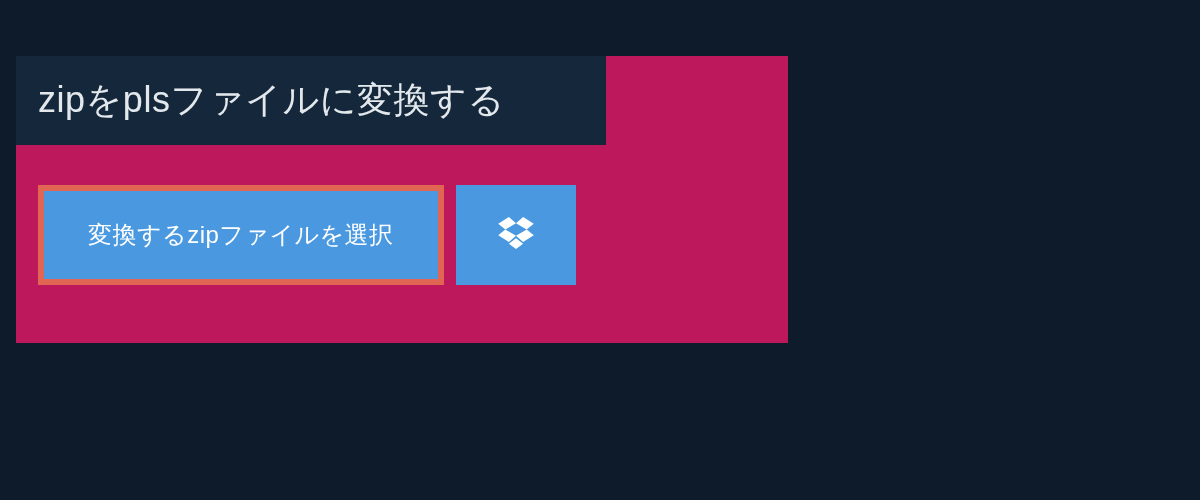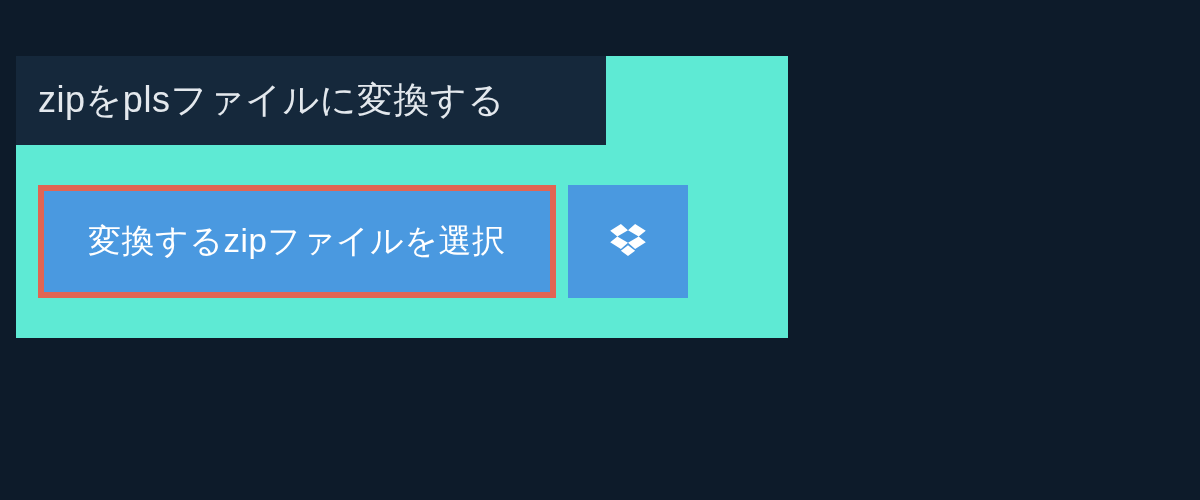--- a/index.html
+++ b/index.html
@@ -8,25 +8,25 @@
       box-sizing: border-box;
     }
     body {
       width: 1200px;
       height: 500px;
       background-color: #0d1b2a;
       font-family: -apple-system, BlinkMacSystemFont, "Segoe UI", "Hiragino Sans", "Meiryo", sans-serif;
       overflow: hidden;
     }
     .panel {
-      background-color: #5eead4;
+      background-color: #be185d;
       width: 772px;
       margin-top: 56px;
       margin-left: 16px;
-      padding-bottom: 40px;
+      padding-bottom: 58px;
     }
     .title-bar {
       background-color: #15283b;
       width: 590px;
       padding: 20px 22px;
     }
     .title-text {
       color: #e3e8ed;
       font-size: 36px;
       font-weight: 400;
@@ -34,21 +34,21 @@
     }
     .button-row {
       display: flex;
       margin-left: 22px;
       margin-top: 40px;
     }
     .select-button {
       background-color: #4a99e0;
       border: 6px solid #e16553;
       color: #ffffff;
-      font-size: 33px;
+      font-size: 24px;
       font-weight: 400;
       padding: 28px 44px;
       cursor: pointer;
       text-align: center;
       letter-spacing: 0.5px;
     }
     .dropbox-button {
       background-color: #4a99e0;
       width: 120px;
       display: flex;

